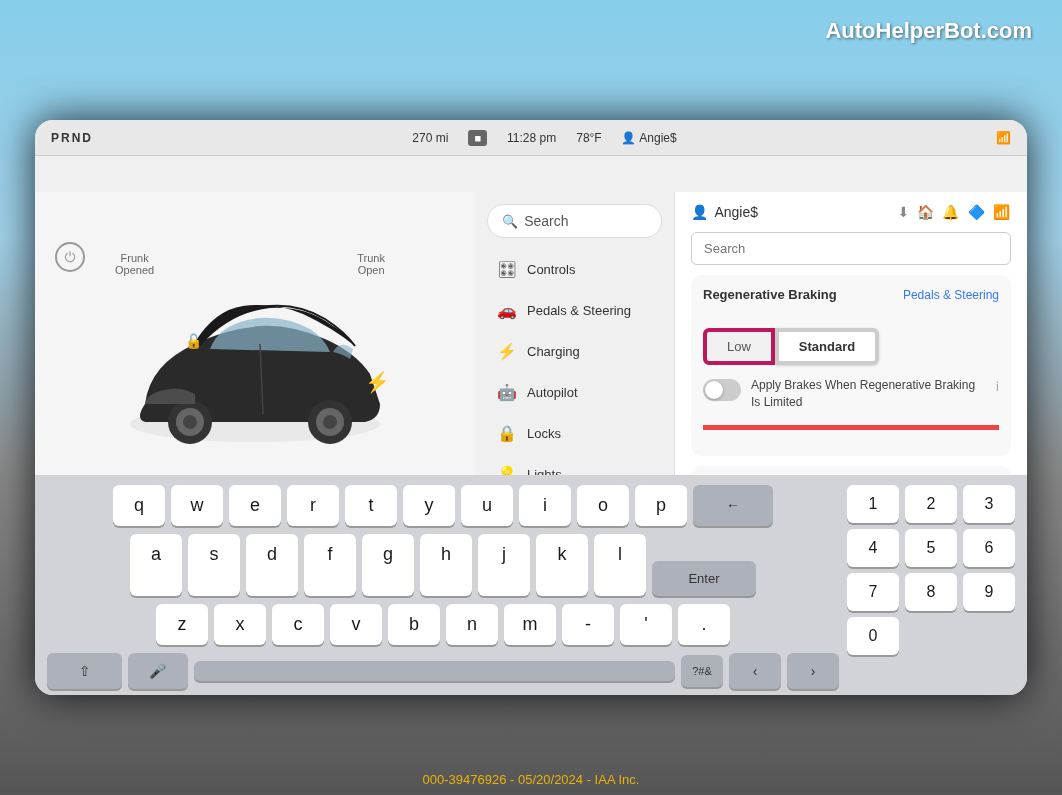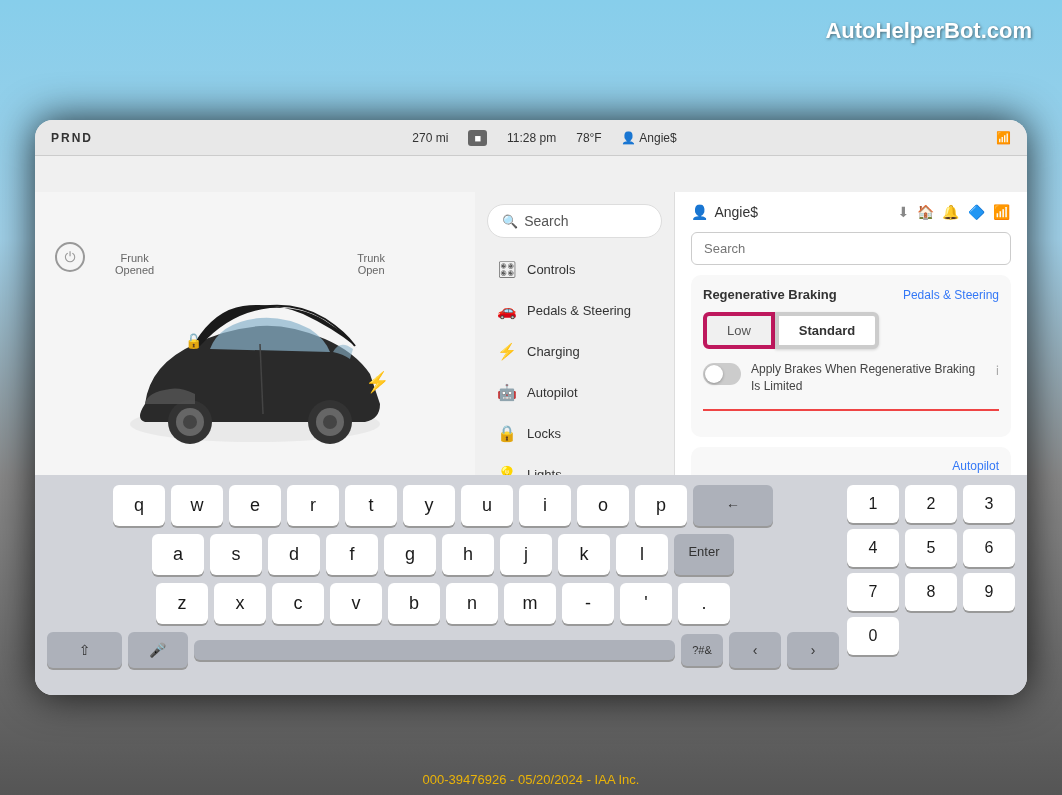--- a/index.html
+++ b/index.html
@@ -236,21 +236,21 @@
       background: #f8f8f8;
       border-radius: 10px;
       padding: 12px;
       margin-bottom: 10px;
     }
 
     .suggestion-card-header {
       display: flex;
       justify-content: space-between;
       align-items: center;
-      margin-bottom: 10px;
+      margin-bottom: 26px;
     }
     .suggestion-title { font-size: 13px; font-weight: 600; color: #333; }
     .suggestion-link { font-size: 12px; color: #3478f6; cursor: pointer; }
 
     
     .regen-buttons {
       display: flex;
       gap: 0;
       margin-bottom: 12px;
     }
@@ -272,21 +272,21 @@
       box-shadow: 0 1px 3px rgba(0,0,0,0.15);
     }
 
     
     .toggle-row {
       display: flex;
       align-items: flex-start;
       gap: 10px;
       margin-bottom: 14px;
       padding-bottom: 14px;
-      border-bottom: 2px solid #ef4444;
+      border-bottom: 5px solid #ef4444;
     }
     .toggle-switch {
       width: 38px;
       height: 22px;
       background: #ccc;
       border-radius: 11px;
       position: relative;
       flex-shrink: 0;
       margin-top: 2px;
       cursor: pointer;
@@ -357,22 +357,23 @@
       background: white;
       width: 52px;
       font-size: 16px;
     }
     .key.backspace-key {
       background: #adb1ba;
       width: 80px;
     }
     .key.enter-key {
       background: #adb1ba;
-      width: 60px;
+      width: 104px;
       font-size: 13px;
+      margin-top: 27px;
     }
     .key.arrow-key { width: 52px; background: #adb1ba; font-size: 14px; }
 
     .keyboard-grid {
       display: flex;
       gap: 8px;
     }
     .keyboard-left { flex: 1; }
     .keyboard-right {
       display: grid;

